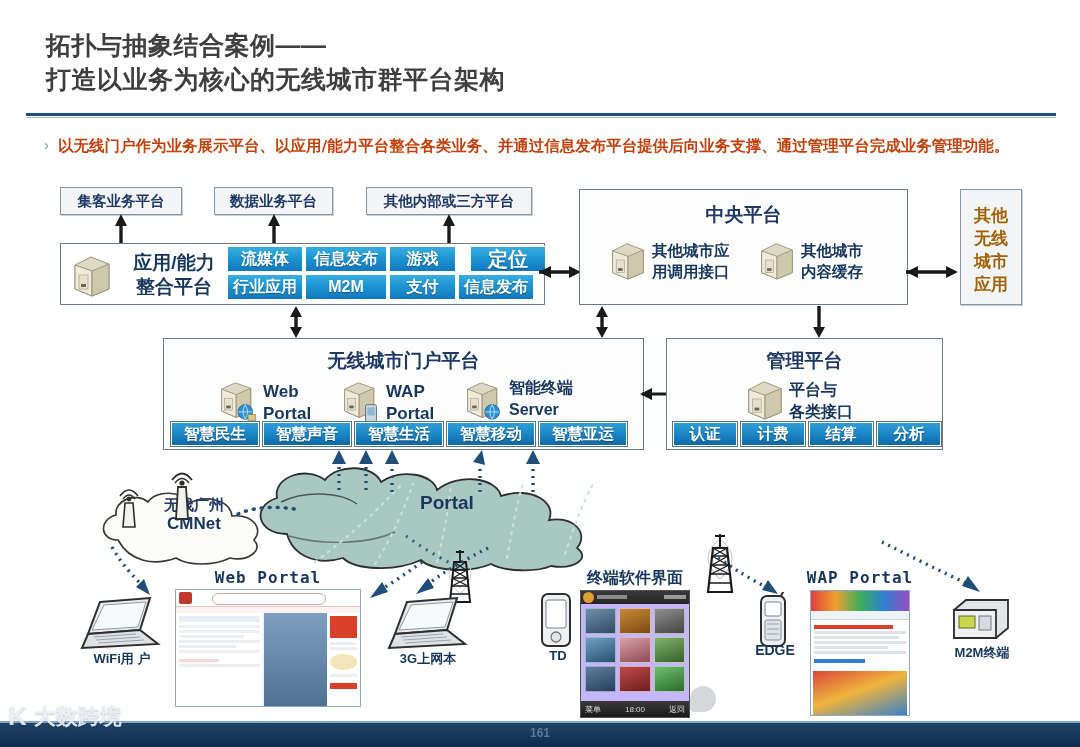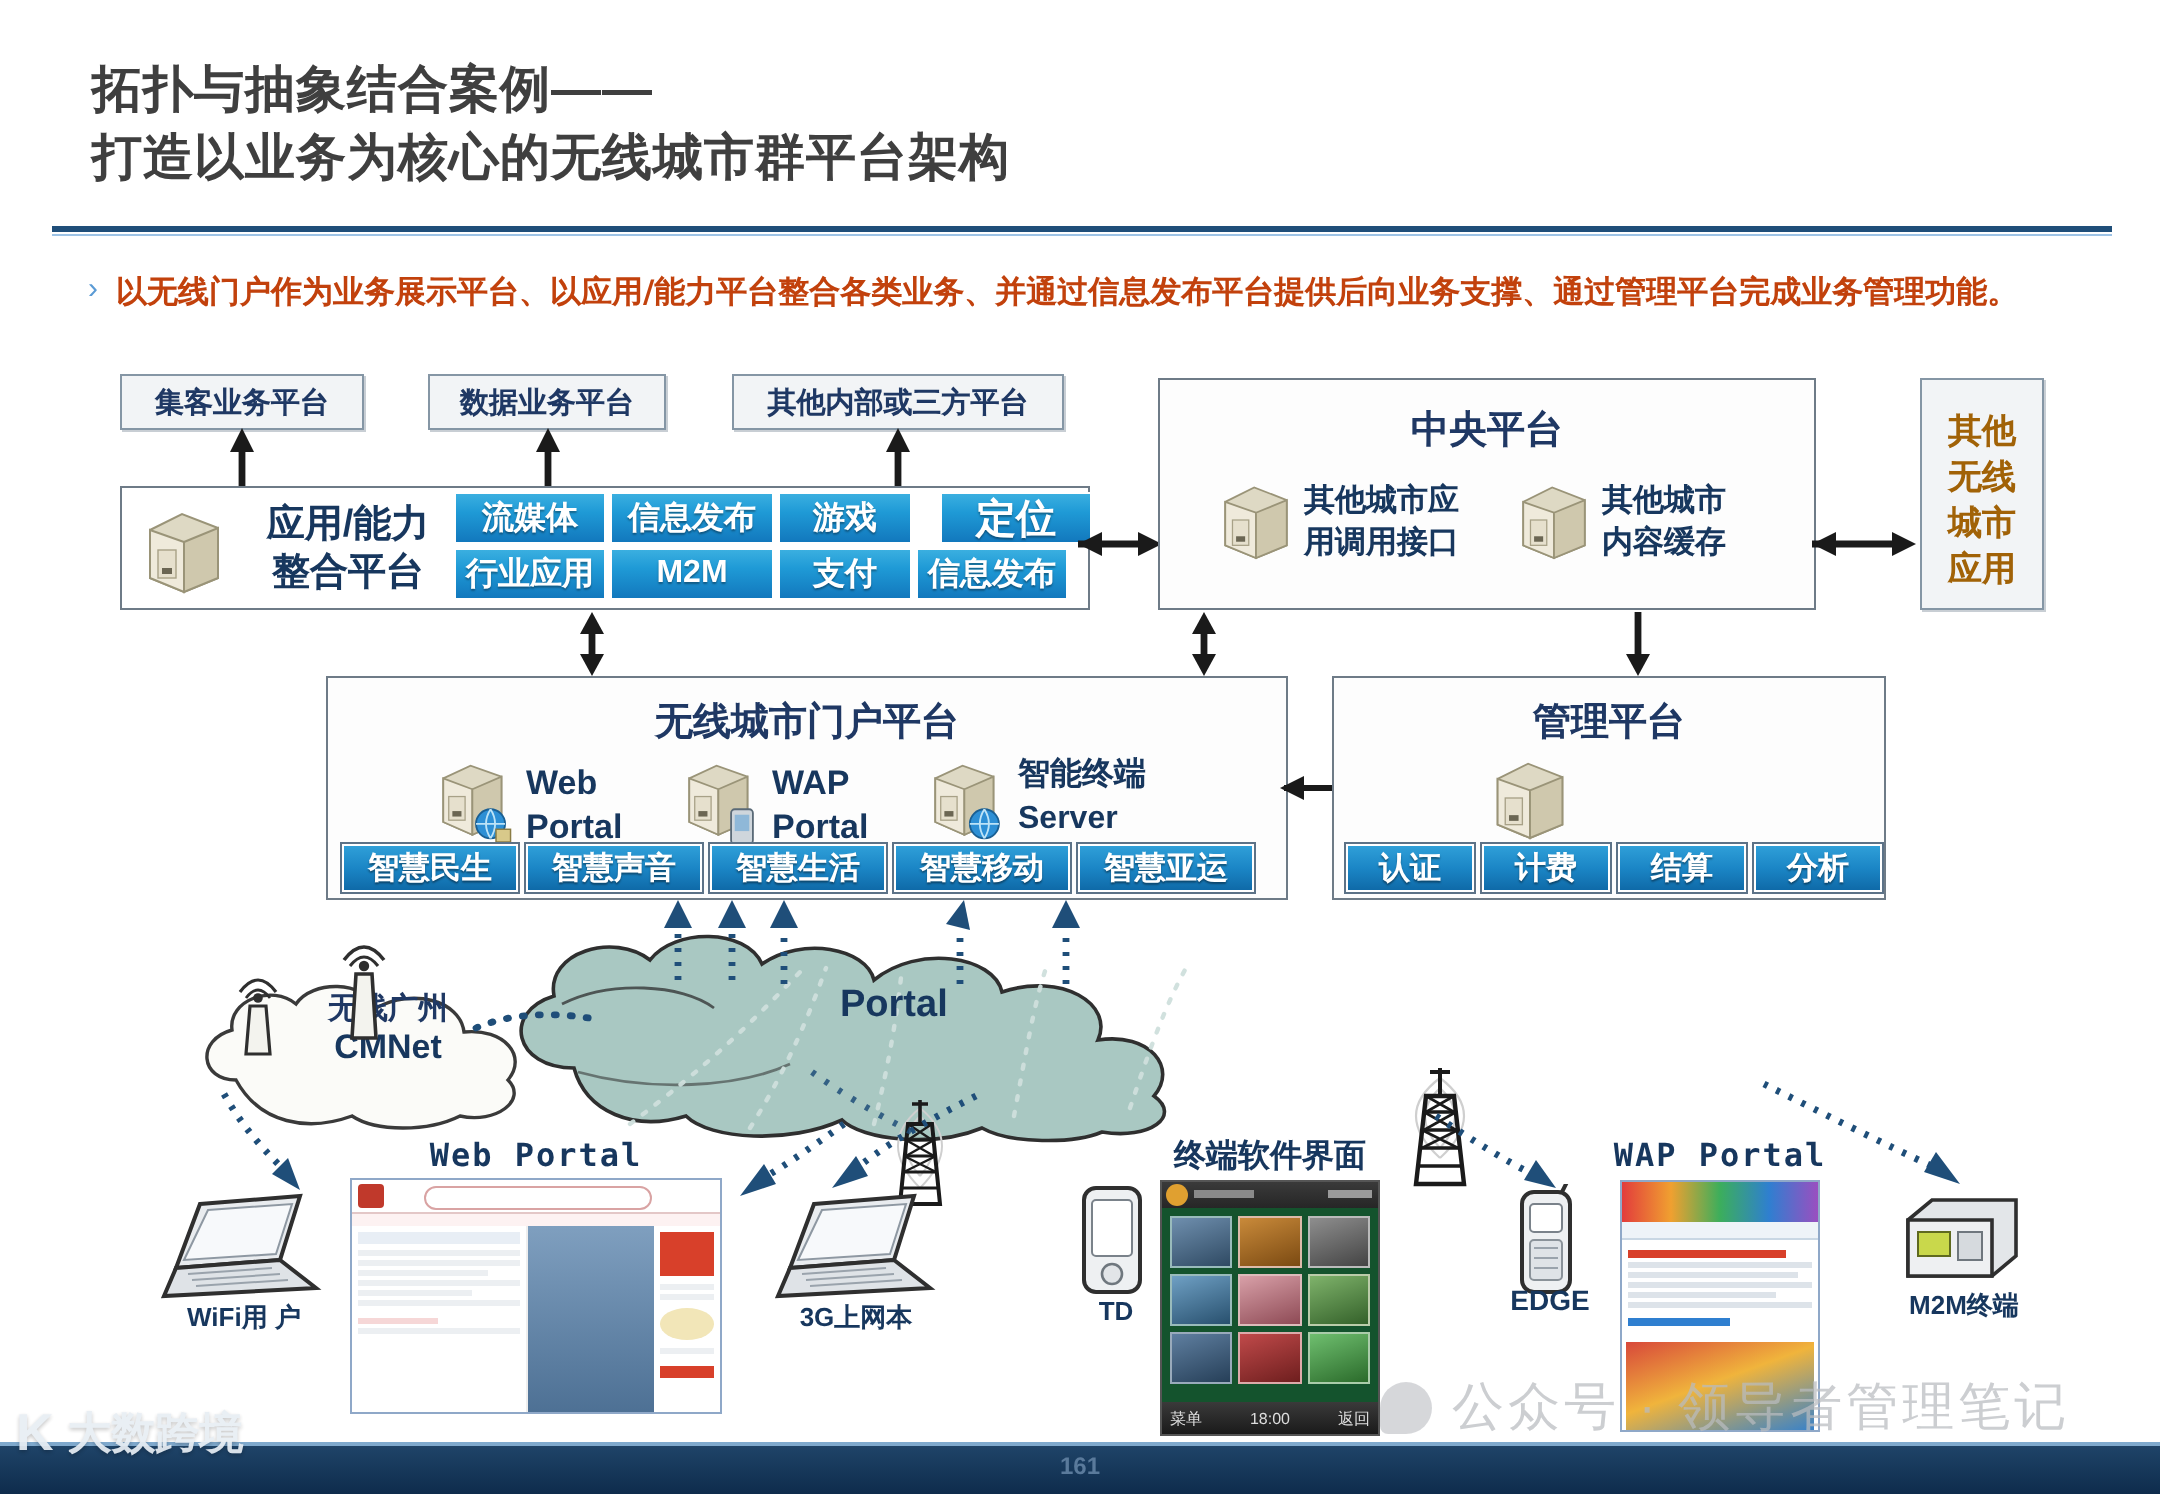--- a/index.html
+++ b/index.html
@@ -312,20 +312,22 @@
   <div class="cap" style="top:9px;font-size:19px;">管理平台</div>
   <div class="srv" style="left:78px;top:38px;">
     <svg width="40" height="44" viewBox="0 0 42 44">
       <polygon points="4,12 20,4 38,11 38,36 21,43 4,36" fill="#ded9c4" stroke="#9a9478" stroke-width="1"></polygon>
       <polygon points="4,12 21,18 21,43 4,36" fill="#efeadb" stroke="#9a9478" stroke-width="1"></polygon>
       <polygon points="21,18 38,11 38,36 21,43" fill="#cfc8ad" stroke="#9a9478" stroke-width="1"></polygon>
       <rect x="8" y="22" width="9" height="14" fill="#e6e0cd" stroke="#a8a187" stroke-width=".7"></rect>
       <rect x="10" y="31" width="5" height="3" fill="#6b6653"></rect>
     </svg>
   </div>
+  <div style="position:absolute;left:122px;top:40px;width:90px;font-size:16px;font-weight:bold;color:#17375e;line-height:22px;white-space:pre-line;">平台与
+各类接口</div>
 </div>
 <div class="tile-b" style="left:673px;top:422px;width:64px;height:24px;font-size:15.5px;">认证</div>
 <div class="tile-b" style="left:741px;top:422px;width:64px;height:24px;font-size:15.5px;">计费</div>
 <div class="tile-b" style="left:809px;top:422px;width:64px;height:24px;font-size:15.5px;">结算</div>
 <div class="tile-b" style="left:877px;top:422px;width:64px;height:24px;font-size:15.5px;">分析</div>
 
 <svg id="cmnet-cloud" viewBox="0 0 420 110">
   <path d="M42,72 C12,72 6,44 32,36 C28,14 62,4 80,18 C92,2 128,2 136,20
            C156,6 188,12 192,28 C214,10 252,16 256,34 C286,24 312,40 304,58
            C330,54 344,72 332,86 C346,96 330,108 306,104
@@ -506,21 +508,21 @@
       <div style="height:3px;background:#eceff2;margin:2px 0;"></div>
       <div style="height:3px;background:#eceff2;margin:2px 0;"></div>
       <div style="height:16px;background:#f2e6b8;border-radius:50%;margin:4px 0;"></div>
       <div style="height:3px;background:#eceff2;margin:2px 0;"></div>
       <div style="height:6px;background:#d8402a;margin-top:6px;"></div>
     </div>
   </div>
 </div>
 
 <div class="shot-title" style="left:580px;top:568px;width:110px;font-size:16px;">终端软件界面</div>
-<div class="screenshot" style="left:580px;top:590px;width:110px;height:128px;border:1px solid #555;background:#14532d;padding:0;">
+<div class="screenshot" style="left:580px;top:590px;width:110px;height:128px;border:1px solid #555;background:#c4b5fd;padding:0;">
   <div style="height:13px;background:linear-gradient(180deg,#3a3a3a,#262626);position:relative;">
     <div style="position:absolute;left:2px;top:1px;width:11px;height:11px;border-radius:50%;background:#e0a030;"></div>
     <div style="position:absolute;left:16px;top:4px;width:30px;height:4px;background:#8a8a8a;"></div>
     <div style="position:absolute;right:3px;top:4px;width:22px;height:4px;background:#9a9a9a;"></div>
   </div>
   <div style="display:grid;grid-template-columns:repeat(3,1fr);gap:3px;padding:4px;">
     <div style="height:24px;background:linear-gradient(160deg,#6f8fae,#2f4a63);border:1px solid #9bb;"></div>
     <div style="height:24px;background:linear-gradient(160deg,#c98a3a,#7b4a12);border:1px solid #dba;"></div>
     <div style="height:24px;background:linear-gradient(160deg,#8e8e8e,#444);border:1px solid #bbb;"></div>
     <div style="height:24px;background:linear-gradient(160deg,#6fa0c4,#28506e);border:1px solid #9bb;"></div>
@@ -548,21 +550,20 @@
     <div style="height:3px;background:#dde3e9;margin:2px 0;"></div>
     <div style="height:3px;background:#dde3e9;margin:2px 0;width:80%;"></div>
     <div style="height:3px;background:#dde3e9;margin:2px 0;"></div>
     <div style="height:4px;background:#2f7fd0;margin:5px 0 3px;width:55%;"></div>
   </div>
   <div style="height:46px;background:linear-gradient(160deg,#d8483a,#f0b43c 45%,#2f7fd0);margin:2px;"></div>
 </div>
 
 <div id="watermark">
   <span id="wm-dot"></span>
-  <span>公众号 · 领导者管理笔记</span>
 </div>
 <div id="footer-bar-line"></div>
 <div id="footer-bar"></div>
 <div id="slide-number">161</div>
 <div id="brand-logo">
   <span style="font-size:26px;">K</span>
   <span>大数跨境</span>
 </div>
 
 </body></html>

